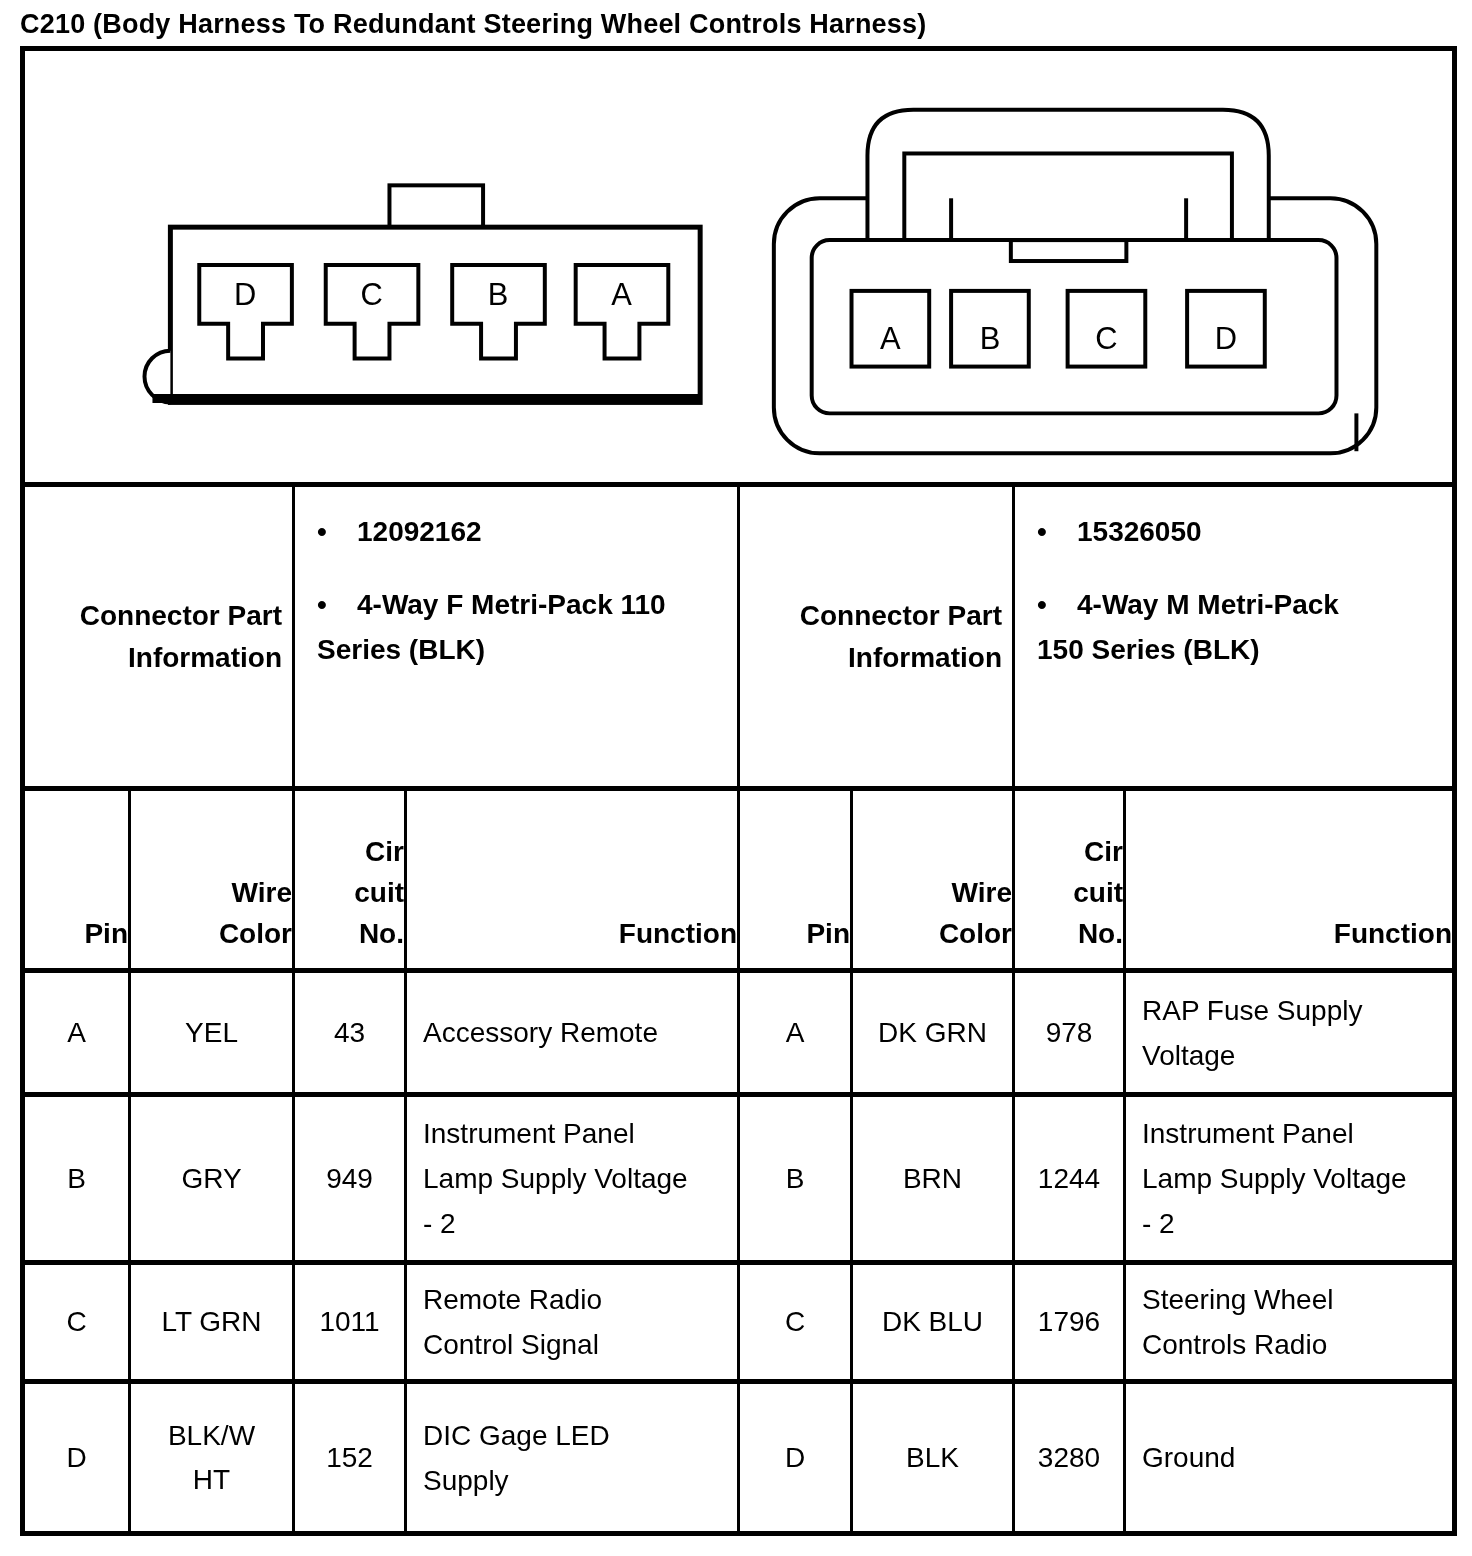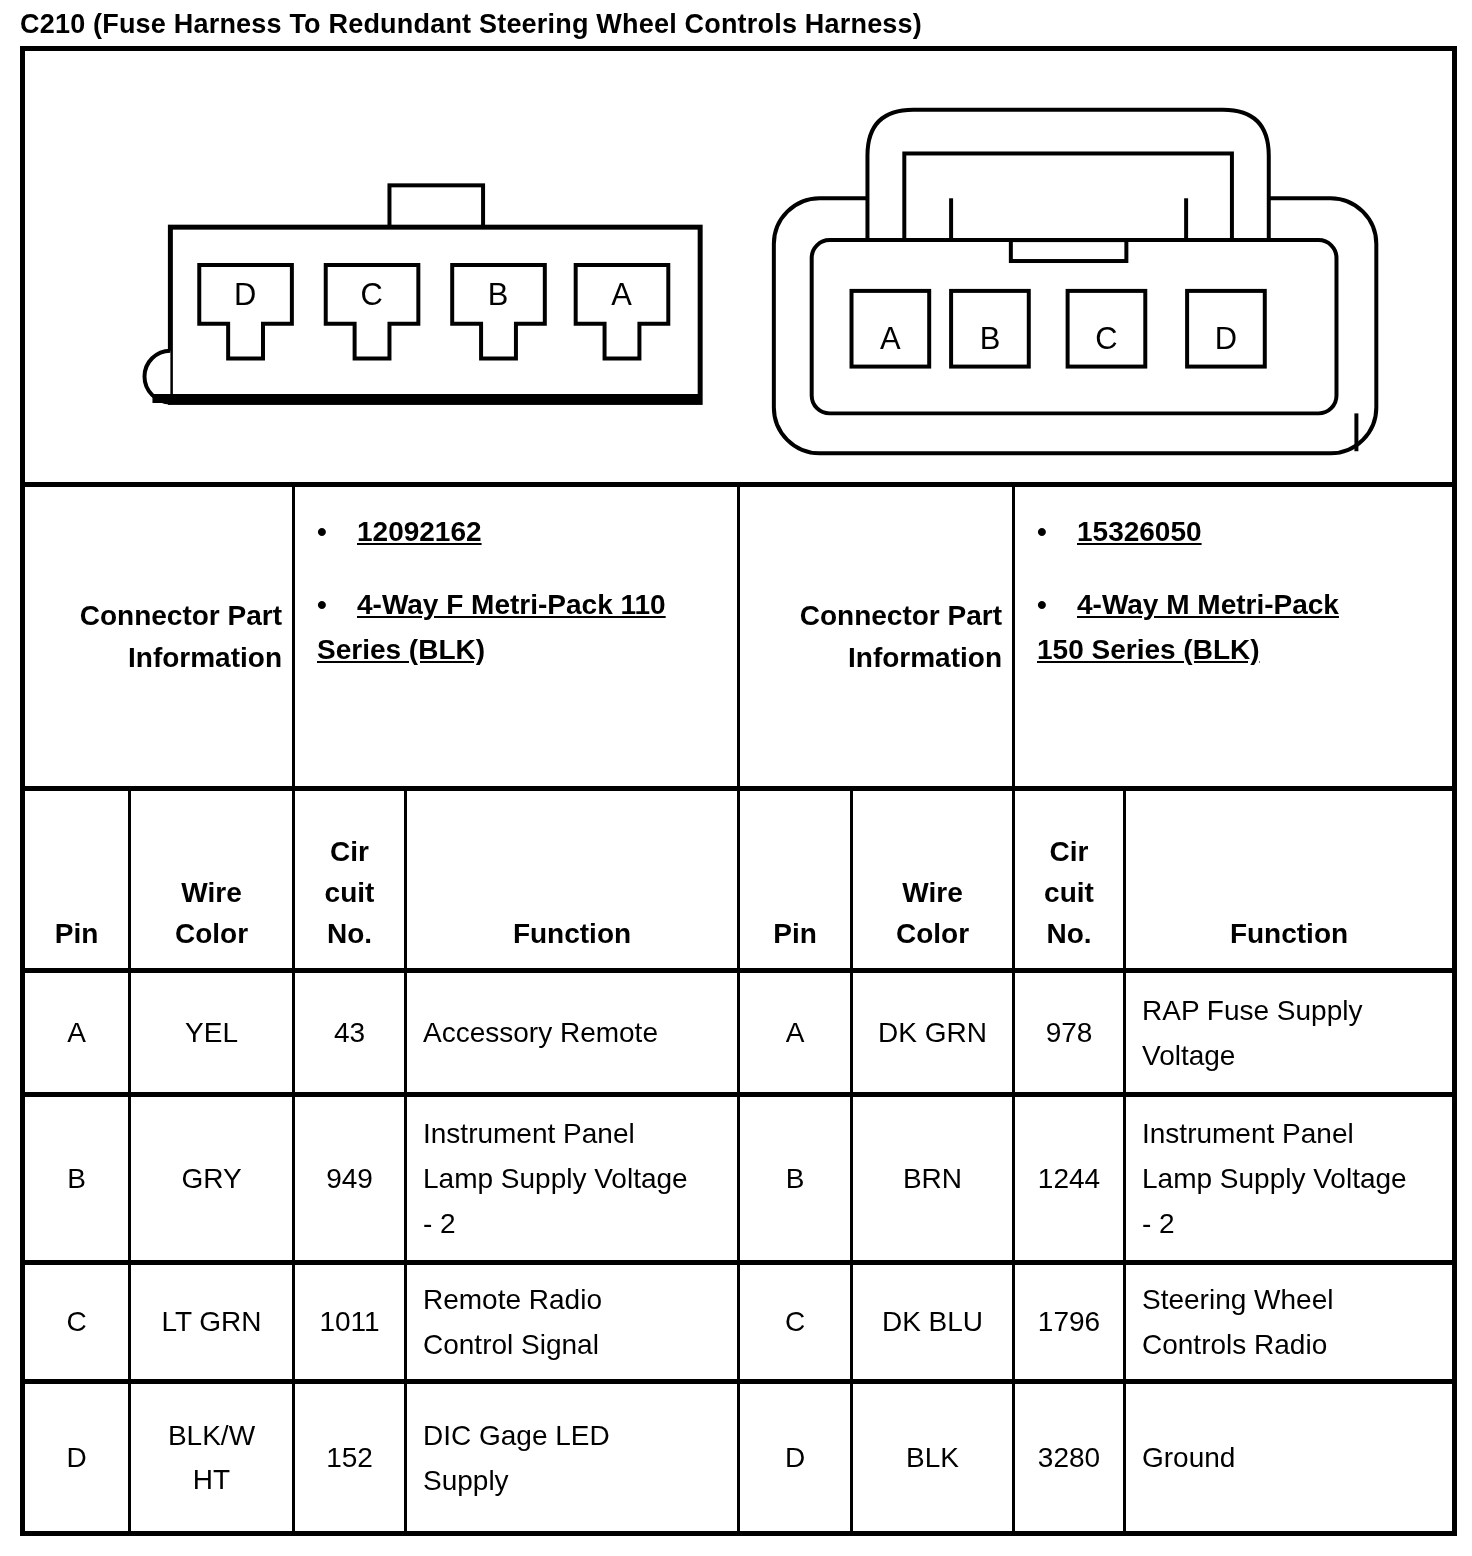--- a/index.html
+++ b/index.html
@@ -40,27 +40,27 @@
     font-weight: bold;
     line-height: 42px;
     padding: 0 10px;
   }
   td.info-detail {
     vertical-align: top;
     padding: 22px 10px 0 22px;
     font-weight: bold;
     line-height: 45px;
   }
-  .bullet-item { white-space: pre-line; text-decoration: underline; }
+  .bullet-item { white-space: pre-line; }
   .bullet-item.first { margin-bottom: 28px; }
   .bullet { display: inline-block; width: 40px; }
 
   td.col-header {
     vertical-align: bottom;
-    text-align: center;
+    text-align: right;
     font-weight: bold;
     white-space: pre-line;
     line-height: 41px;
     padding-bottom: 14px;
   }
   td.cell-center {
     text-align: center;
     vertical-align: middle;
     white-space: pre-line;
     line-height: 44px;
@@ -90,21 +90,21 @@
   svg text.pin-label {
     font-family: "Liberation Sans", "DejaVu Sans", sans-serif;
     font-size: 31px;
     fill: #000;
     text-anchor: middle;
   }
 </style>
 </head>
 <body>
 
-<div class="page-title">C210 (Fuse Harness To Redundant Steering Wheel Controls Harness)</div>
+<div class="page-title">C210 (Body Harness To Redundant Steering Wheel Controls Harness)</div>
 
 <div class="table-wrap">
 <table class="connector-table">
   <colgroup>
     <col style="width:107px">
         <col style="width:164px">
         <col style="width:112px">
         <col style="width:333px">
     <col style="width:113px">
         <col style="width:162px">

